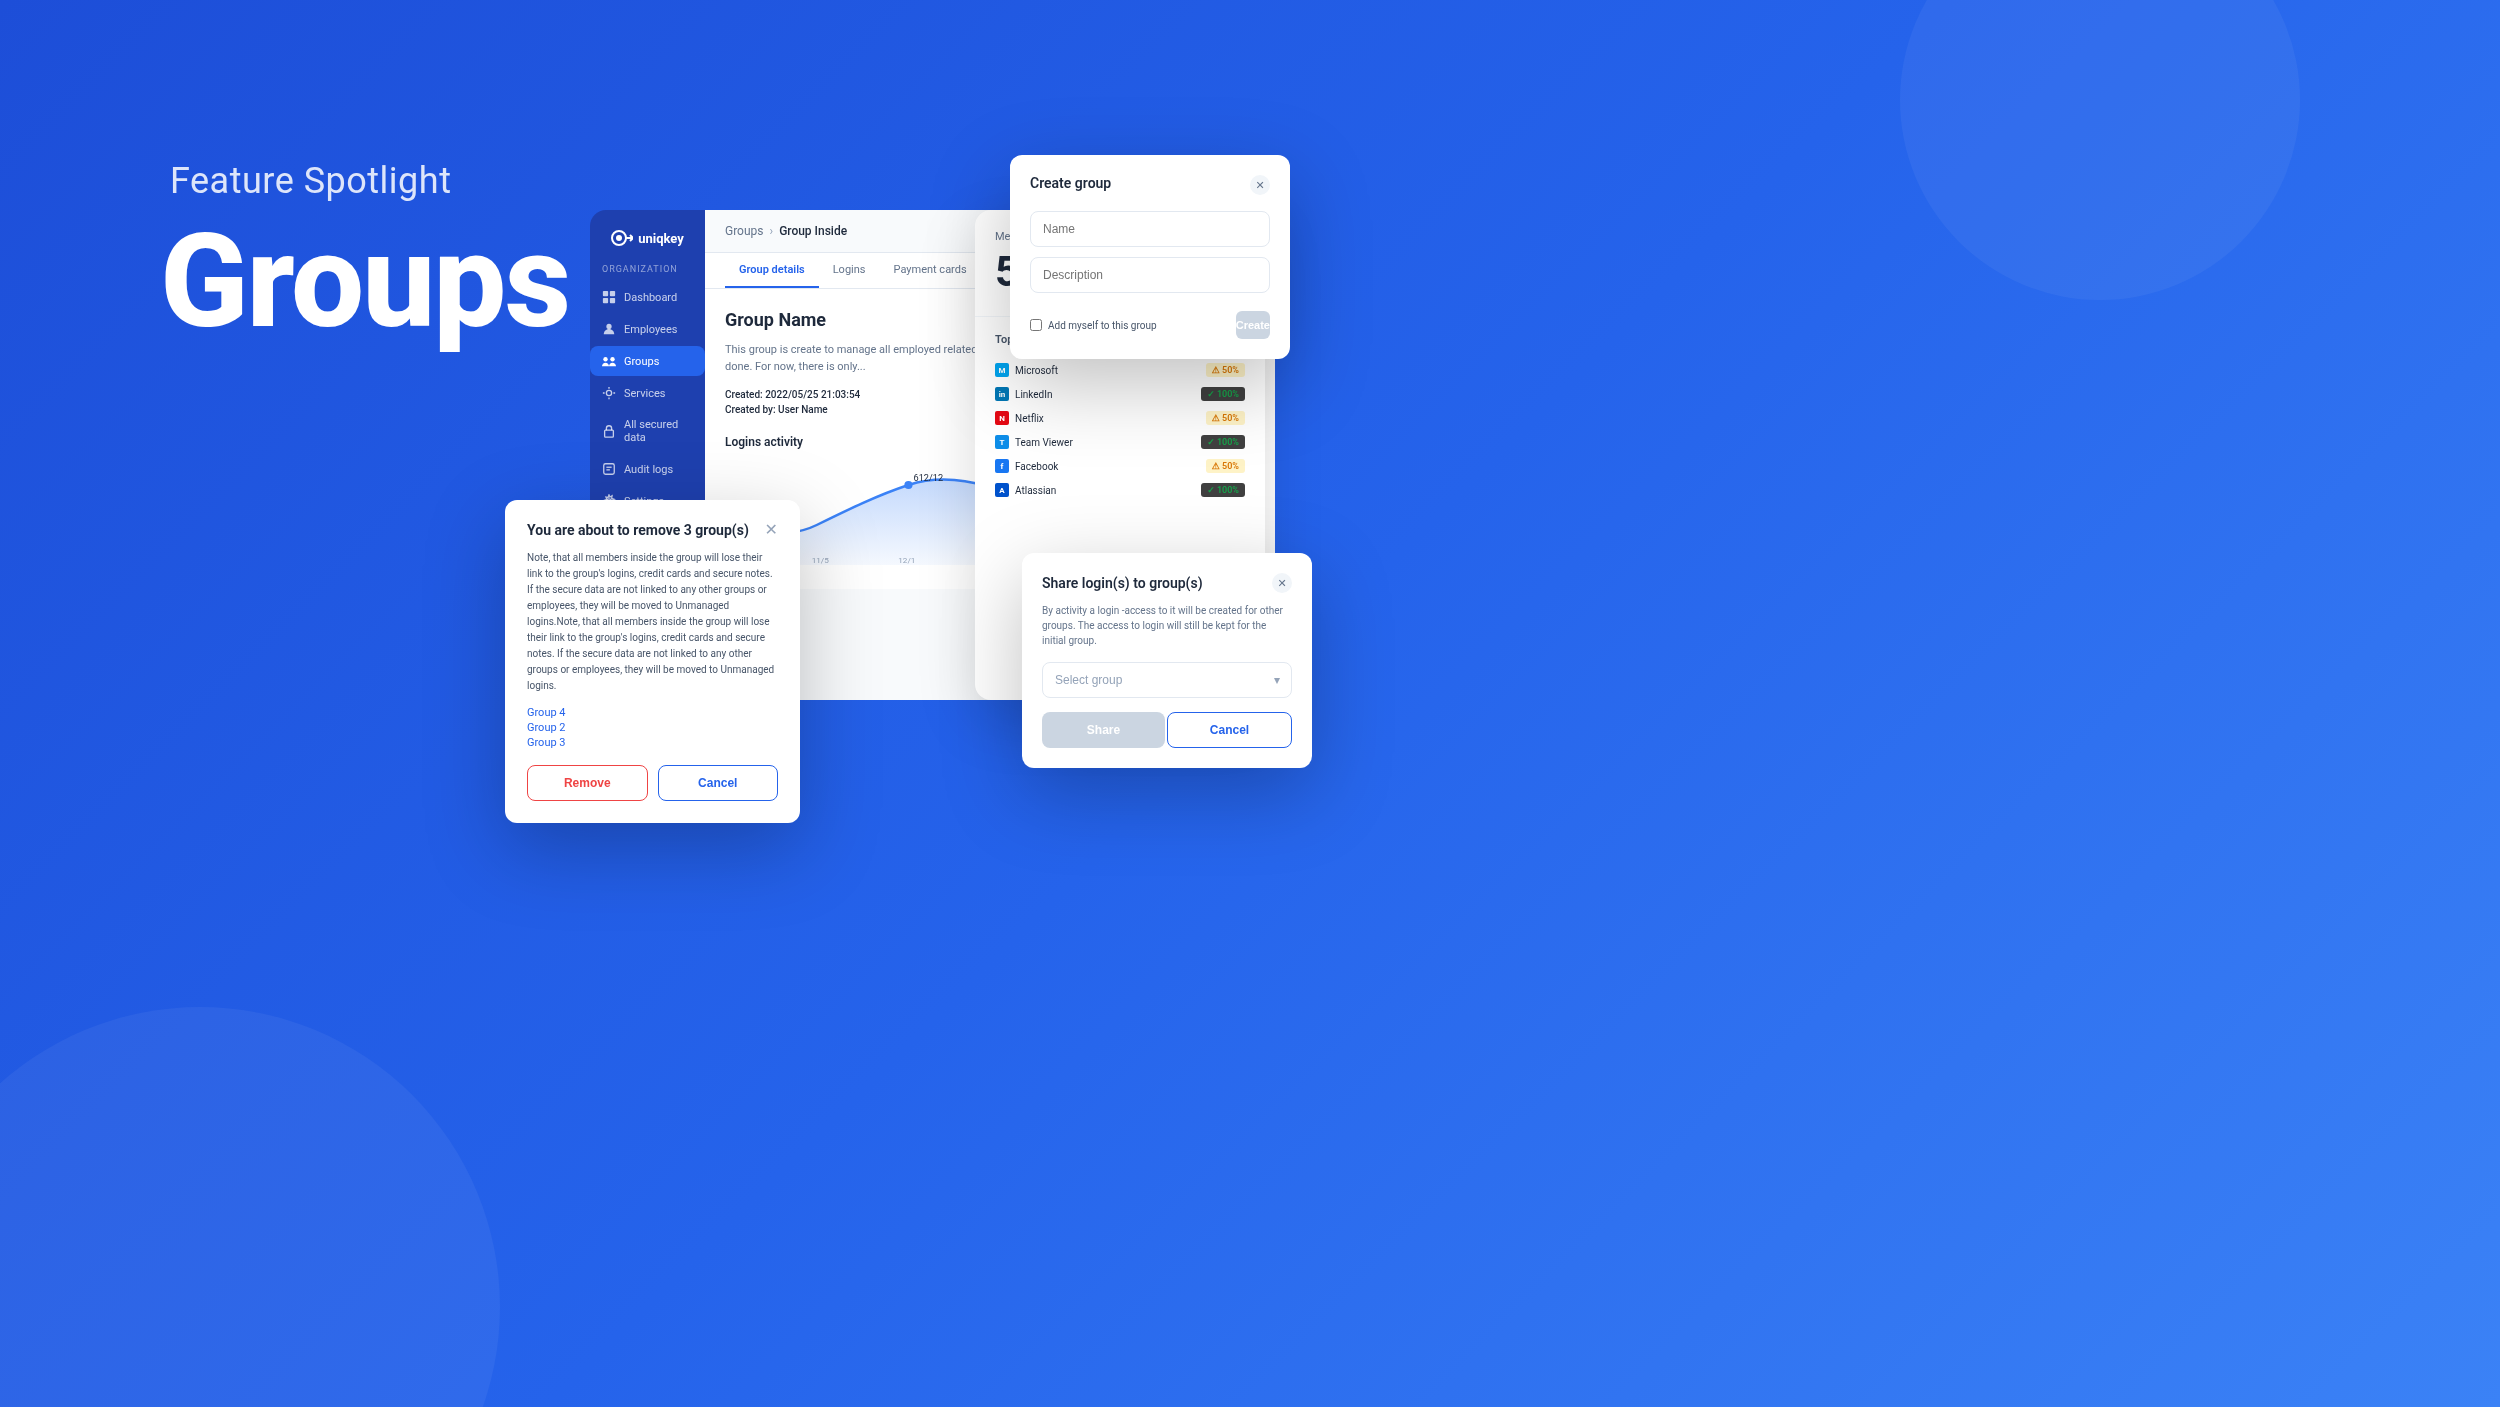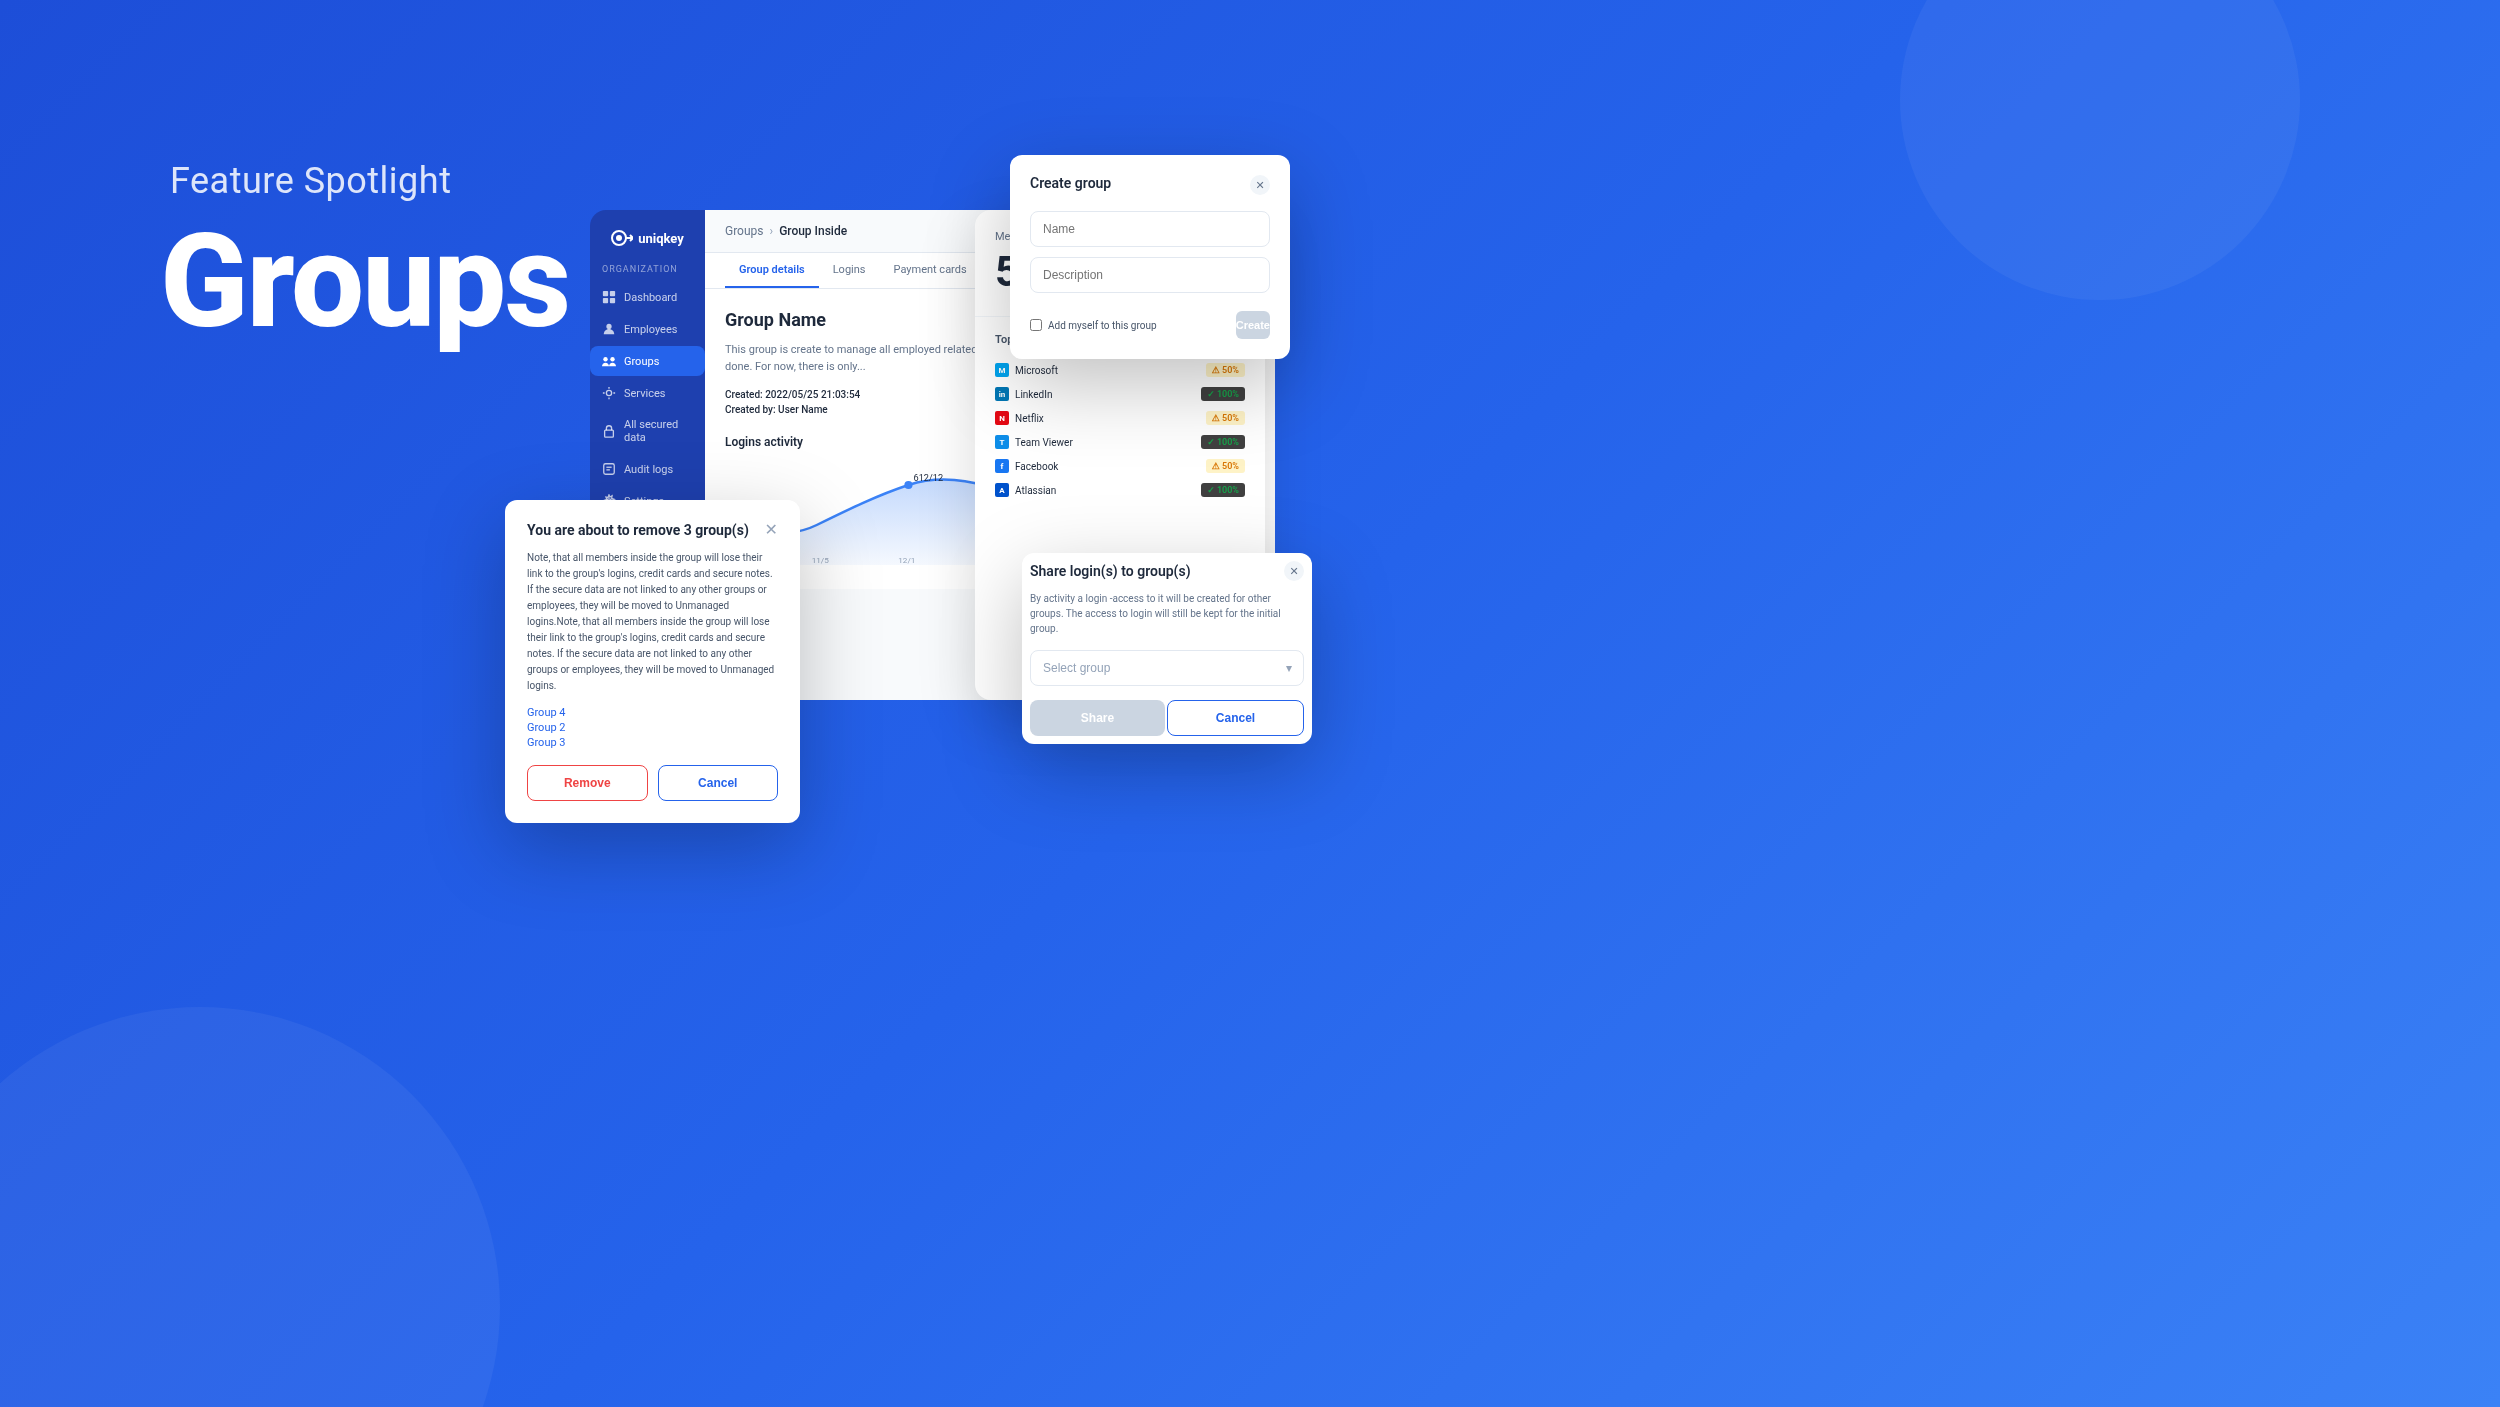--- a/index.html
+++ b/index.html
@@ -426,21 +426,21 @@
 
     
     .share-modal {
       position: absolute;
       top: 553px;
       left: 1022px;
       width: 290px;
       background: white;
       border-radius: 12px;
       box-shadow: 0 25px 80px rgba(0,0,0,0.25);
-      padding: 8px;
+      padding: 20px;
       z-index: 25;
     }
 
     .share-modal-header {
       display: flex;
       justify-content: space-between;
       align-items: center;
       margin-bottom: 10px;
     }
 

